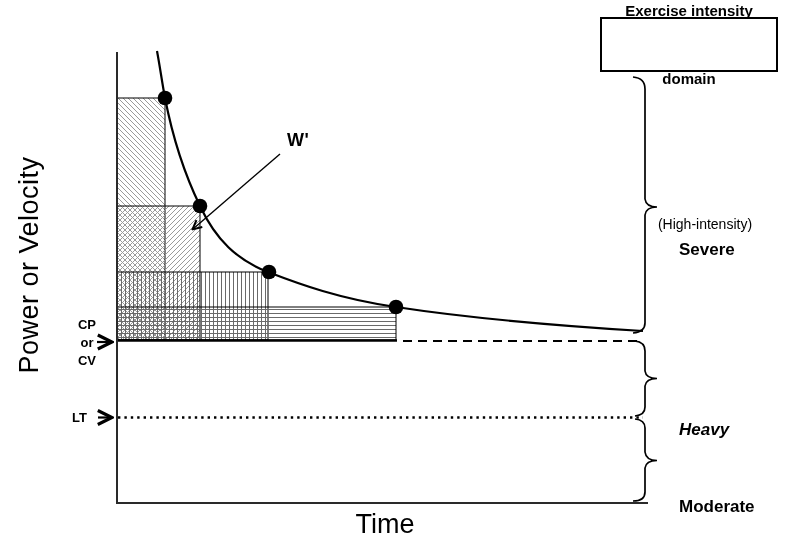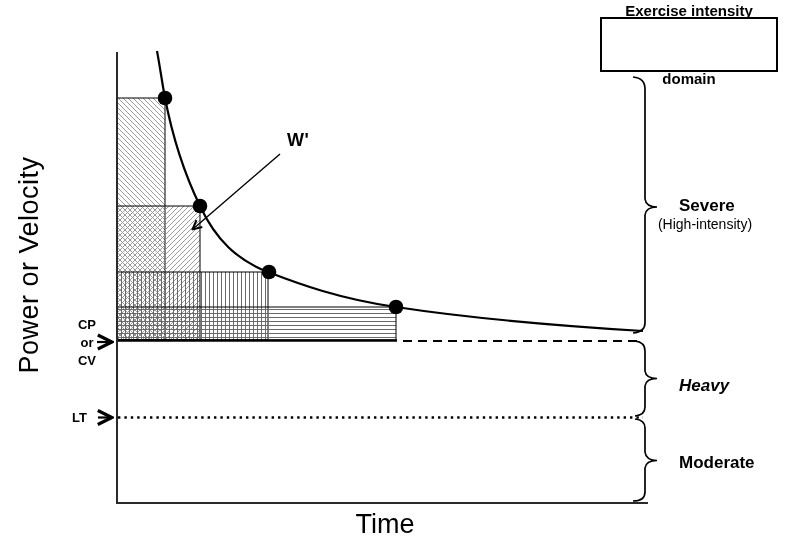--- a/index.html
+++ b/index.html
@@ -34,21 +34,21 @@
   .wprime{
     left:287px;top:130px;
     font-size:18px;font-weight:bold;letter-spacing:.5px;
   }
   .titlebox{
     position:absolute;left:600px;top:17px;width:178px;height:55px;
     border:2px solid #000;background:#fff;box-sizing:border-box;
     display:flex;flex-direction:column;align-items:center;justify-content:center;
     font-size:15px;font-weight:bold;line-height:1.3;text-align:center;gap:48px;
   }
-  .domlab{font-size:17px;font-weight:bold;}
+  .domlab{font-size:17px;font-weight:bold;margin-top:44px;}
   .severe{left:679px;top:196px;}
   .heavy{left:679px;top:376px;font-style:italic;}
   .moderate{left:679px;top:453px;text-align:right;}
   .hisub{
     left:705px;top:216px;transform:translateX(-50%);
     font-size:14px;font-weight:normal;
   }
 </style>
 </head>
 <body>

